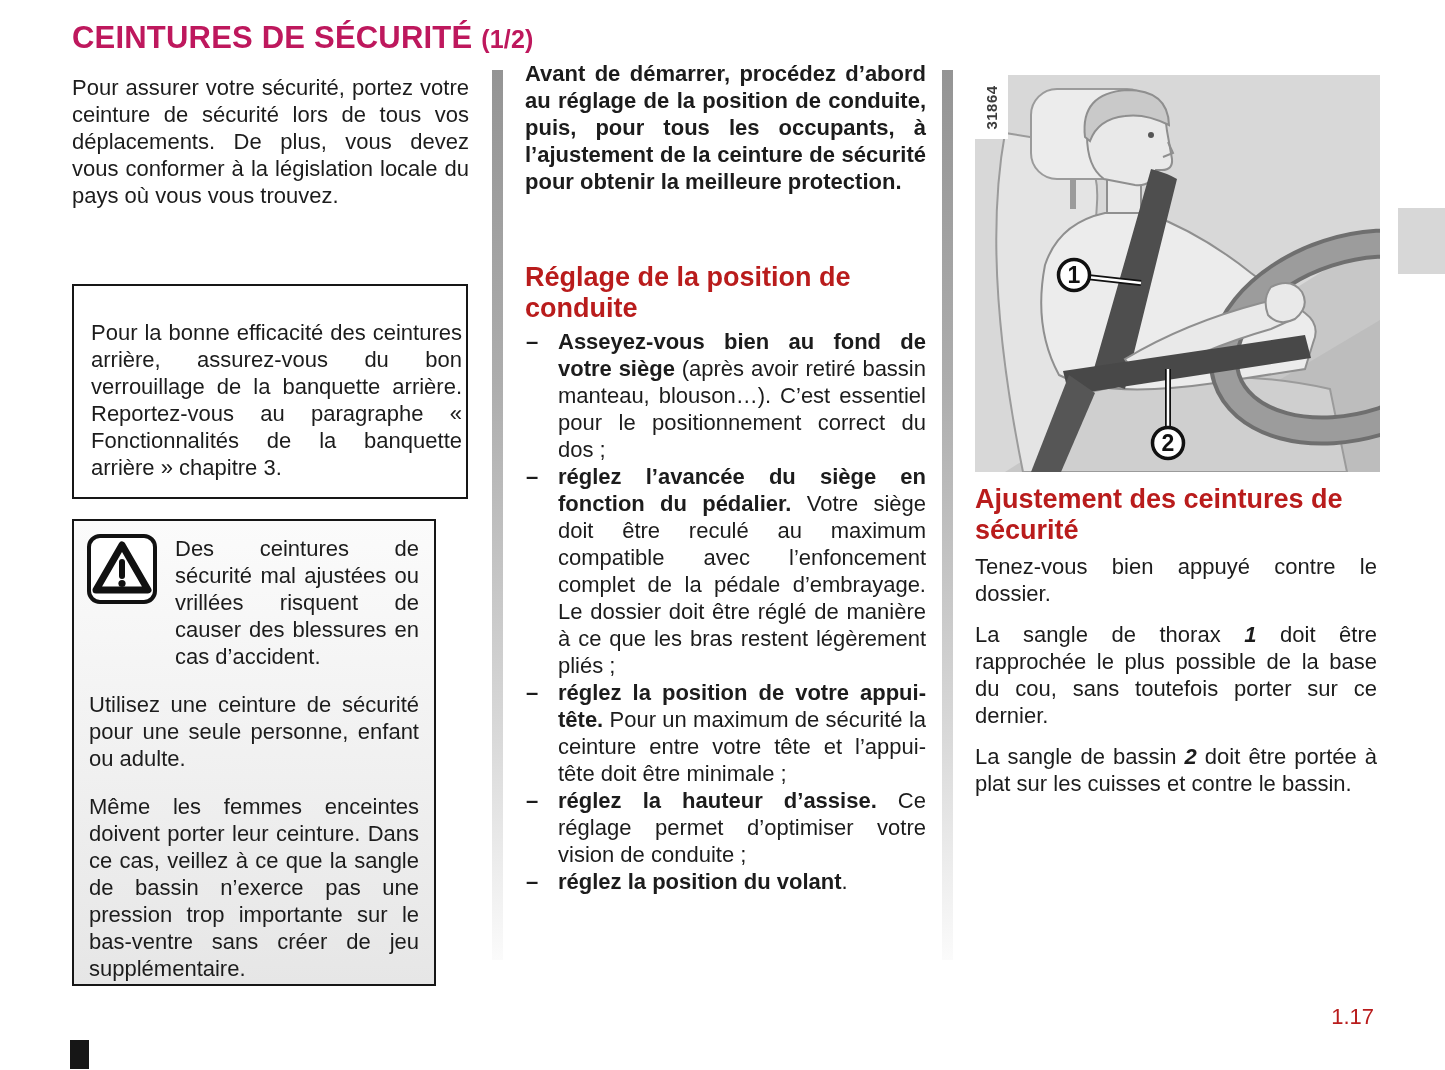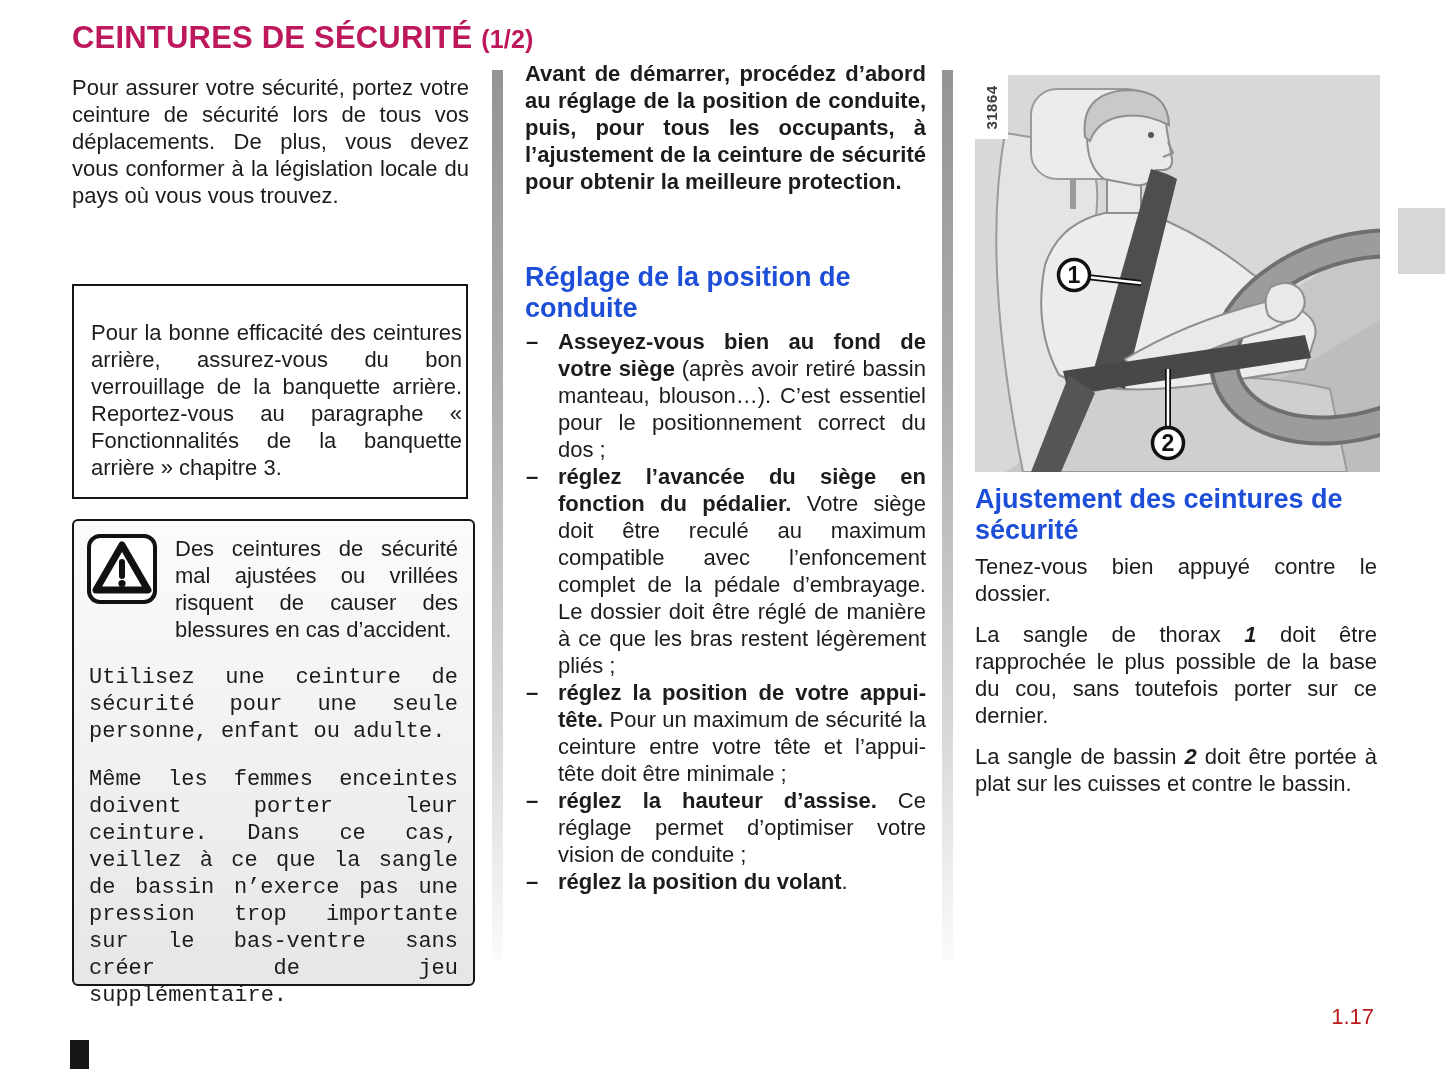--- a/index.html
+++ b/index.html
@@ -34,37 +34,36 @@
   }
   .box {
     position:absolute; box-sizing:border-box; border:2px solid #161616;
     font-size:22px; line-height:27px;
   }
   #note-box {
     left:72px; top:284px; width:396px; height:215px;
     padding:33px 4px 0 17px; background:#ffffff;
   }
   #warning-box {
-    left:72px; top:519px; width:403px; height:467px;
+    left:72px; top:519px; width:364px; height:467px;
     padding:12px 15px 0 15px;
     background:linear-gradient(180deg,#fbfbfb 0%,#f0f0f0 55%,#e6e6e6 100%);
-    border-radius:6px;
   }
   #warning-icon { position:absolute; left:12px; top:12px; width:72px; height:72px; }
   #warning-p1 { margin-left:86px; margin-top:2px; }
-  #warning-p2, #warning-p3 { margin-top:21px;font-family:Liberation Mono, monospace; }
+  #warning-p2, #warning-p3 { margin-top:21px; }
 
   
   #mid-intro {
     position:absolute; left:525px; top:60px; width:401px;
     font-size:22px; line-height:27px; font-weight:bold;
   }
   #mid-heading, #right-heading {
     position:absolute; margin:0; font-size:27px; line-height:31px;
-    font-weight:bold; color:#1d4ed8;
+    font-weight:bold; color:#b91c1c;
   }
   #mid-heading { left:525px; top:262px; width:401px; }
   #mid-list {
     position:absolute; left:525px; top:328px; width:401px;
     margin:0; padding:0; list-style:none;
     font-size:22px; line-height:27px;
   }
   #mid-list li { position:relative; padding-left:33px; }
   .bullet-marker { position:absolute; left:1px; top:0; font-weight:bold; }
   .lead { font-weight:bold; }

